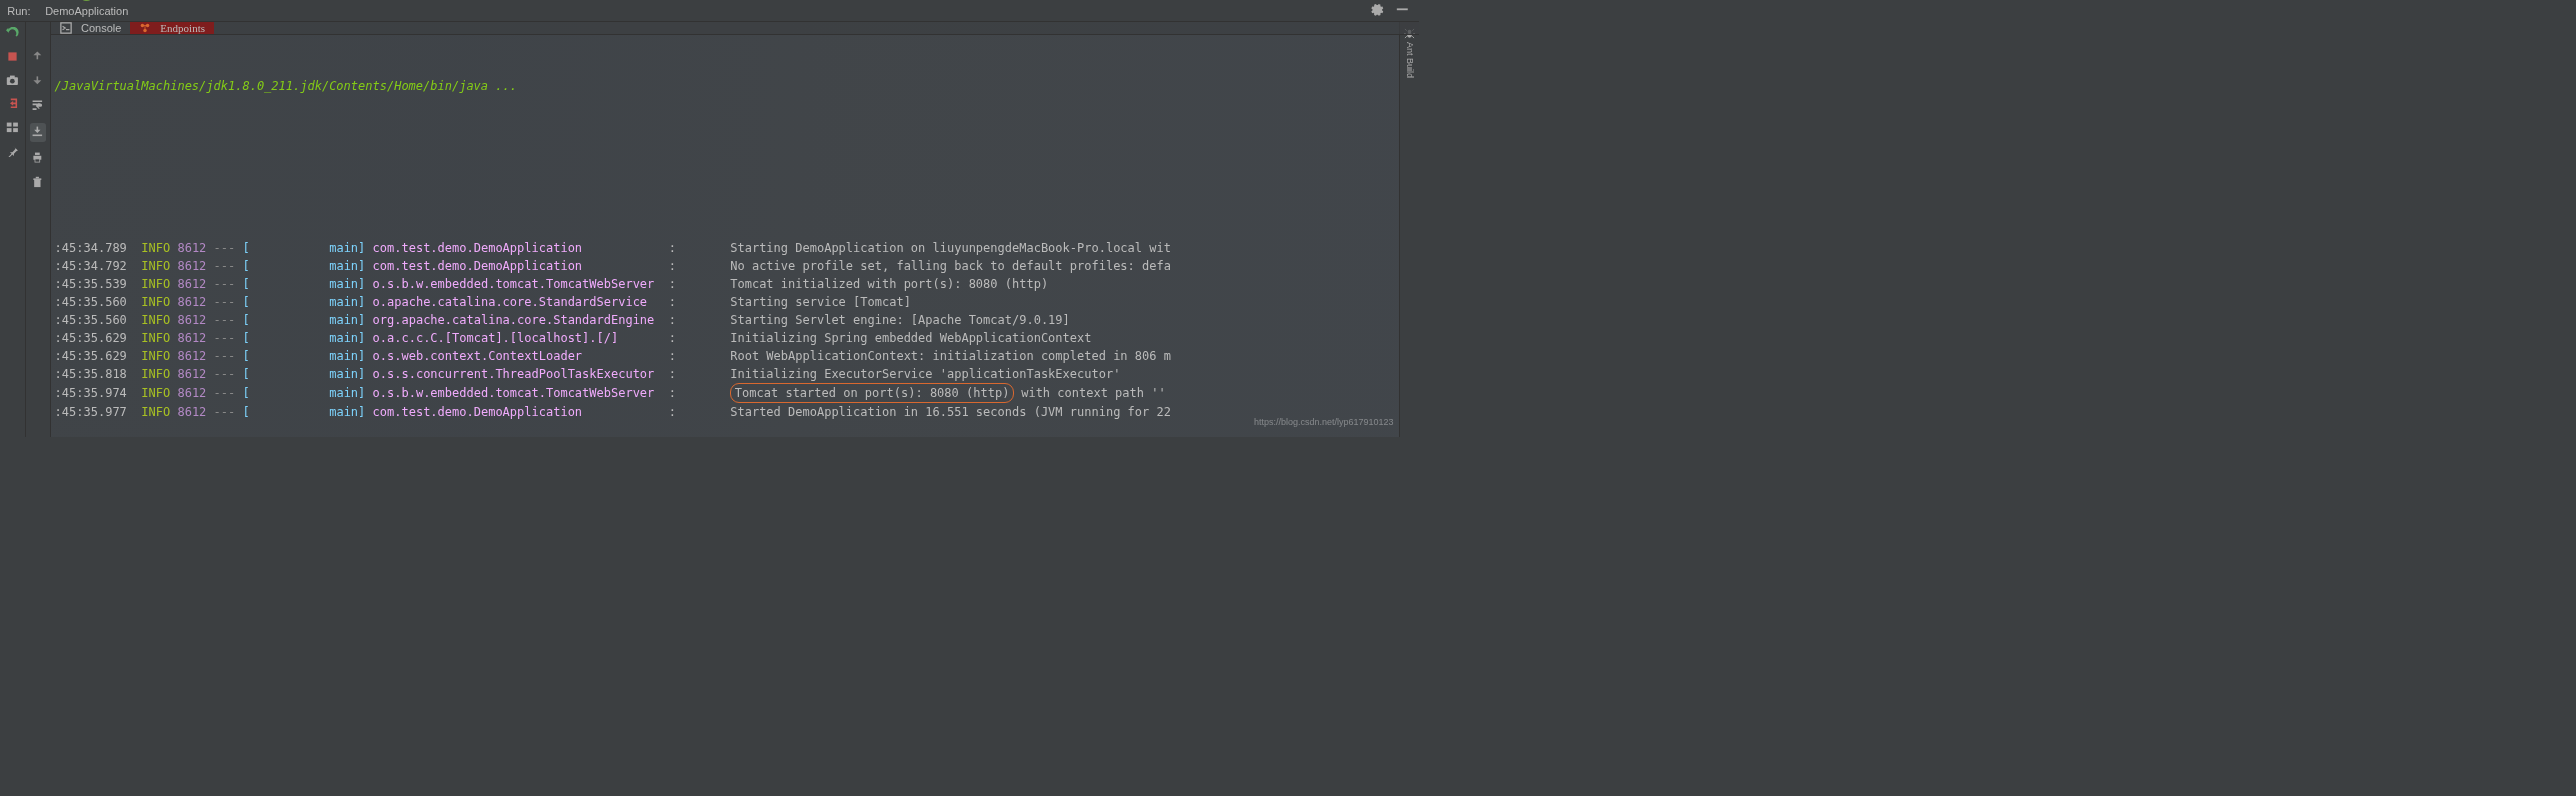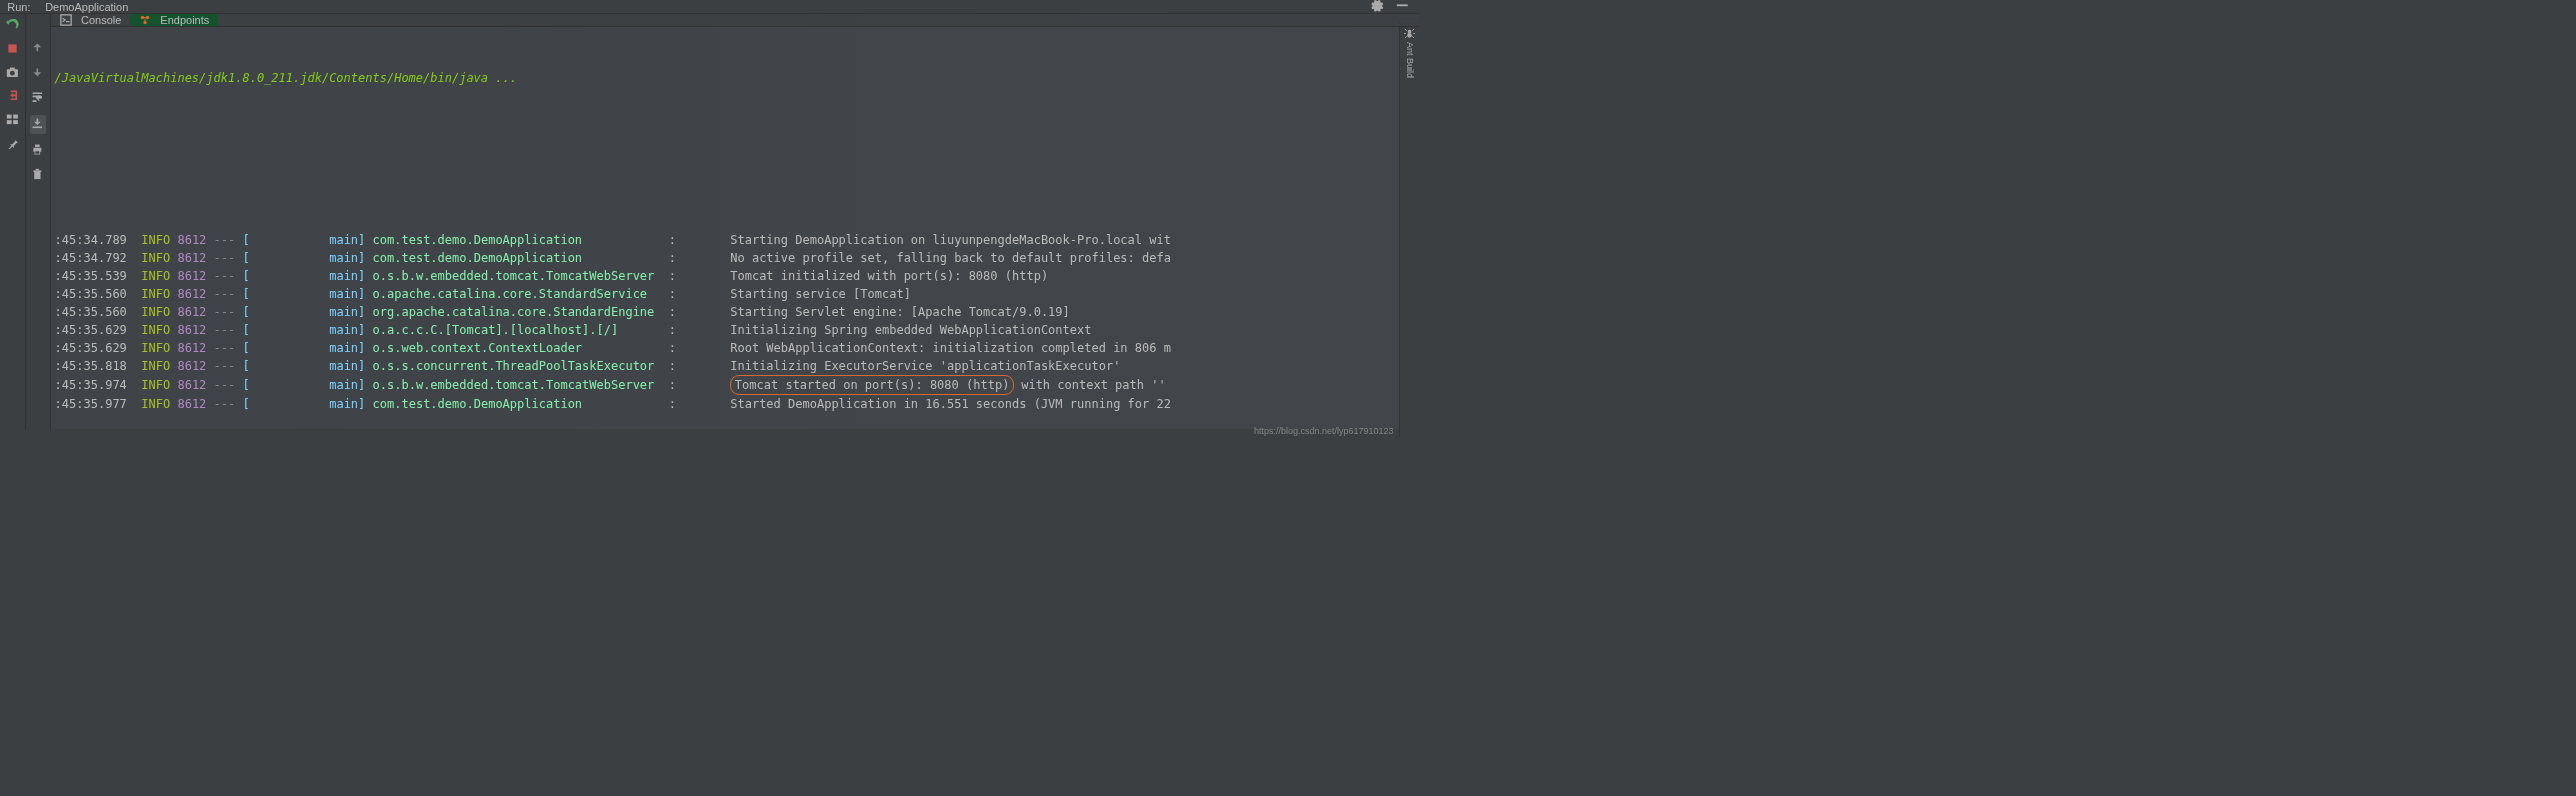--- a/index.html
+++ b/index.html
@@ -9,21 +9,21 @@
   font-family: "Menlo", "Consolas", monospace;
   font-size: 12px;
   width: 1419px;
   height: 437px;
   overflow: hidden;
   position: relative;
 }
 .header {
   display: flex;
   align-items: center;
-  height: 14px;
+  height: 22px;
   background: #3c3f41;
   border-bottom: 0.9px solid #323232;
   padding-left: 7.3px;
 }
 .run-label {
   color: #bbbbbb;
   font-family: sans-serif;
   font-size: 11px;
   margin-right: 7.3px;
 }
@@ -114,21 +114,22 @@
   display: flex;
   align-items: center;
   gap: 9px;
   padding: 0 9px;
   font-family: sans-serif;
   font-size: 11px;
   color: #bbb;
   cursor: pointer;
 }
 .tab.active {
-  background: #14532d;
+  background: #7f1d1d;
+  font-family: Liberation Serif, serif;
 }
 .tab-icon {
   width: 12px;
   height: 12px;
   display: inline-block;
 }
 .endpoints-icon svg { width: 12px; height: 12px; }
 .console-output {
   flex: 1;
   padding: 5.5px 0 0 3.6px;
@@ -141,21 +142,21 @@
   position: relative;
 }
 .cmd-line { color: #84cc16; font-style: italic; }
 .ascii-art { color: #bbbbbb; line-height: 16.4px; }
 .log-line { display: block; }
 .ts { color: #bbbbbb; }
 .level-info { color: #a8c023; }
 .pid { color: #b389c5; }
 .sep { color: #888; }
 .thread { color: #7dd3fc; }
-.logger { color: #86efac; margin-top: 28px; }
+.logger { color: #f0abfc; margin-top: 28px; }
 .msg { color: #bbbbbb; margin-left: 47px; }
 .highlight-box {
   border: 1.8px solid #d9682f;
   border-radius: 9px;
   padding: 0 3.6px;
   display: inline-block;
 }
 .right-sidebar {
   position: absolute;
   right: 0;
@@ -173,21 +174,21 @@
   color: #aaa;
   font-size: 9px;
   writing-mode: vertical-rl;
   font-family: sans-serif;
   display: flex;
   align-items: center;
   gap: 3.6px;
 }
 .watermark {
   position: absolute;
-  bottom: 1px;
+  bottom: 10px;
   right: 25.5px;
   font-size: 9px;
   color: rgba(255,255,255,0.35);
   font-family: sans-serif;
   z-index: 5;
 }
 </style>
 </head>
 <body>
 

